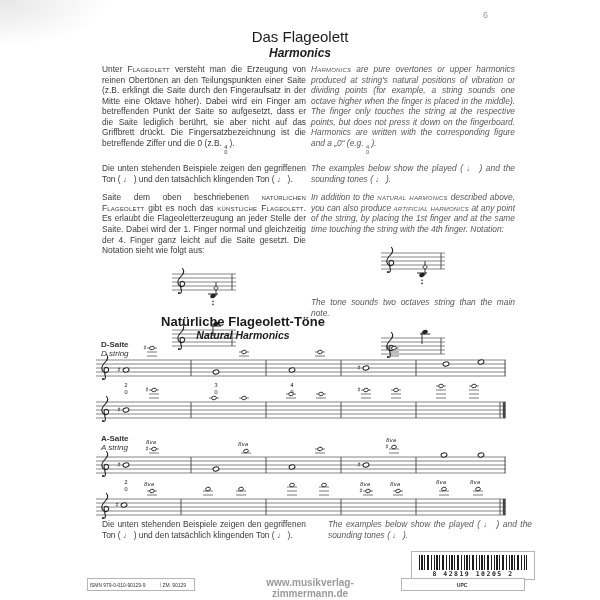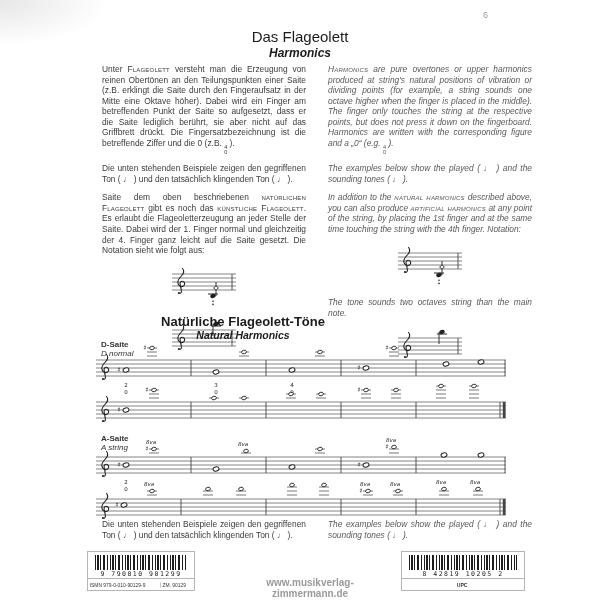--- a/index.html
+++ b/index.html
@@ -4,21 +4,21 @@
 <style>
   html,body{margin:0;padding:0;}
   body{width:600px;height:600px;background:#fff;overflow:hidden;
        font-family:"Liberation Sans", sans-serif;color:#3c3c3c;position:relative;}
   .corner-shade{position:absolute;left:0;top:0;width:110px;height:46px;
        background:radial-gradient(ellipse at 0% 0%, #d9d9d9 0%, rgba(217,217,217,0) 70%);opacity:.65;}
   .page-num{position:absolute;left:483px;top:10px;font-size:9px;color:#9a9a9a;}
   .title-wrap{position:absolute;top:28px;left:0;width:600px;text-align:center;}
   .title-de{font-size:15px;font-weight:normal;color:#1b1b1b;margin:0;}
   .title-en{font-size:12px;font-weight:bold;font-style:italic;color:#1b1b1b;margin:1px 0 0;}
-  .cols{position:absolute;top:64px;left:102px;width:430px;display:flex;gap:22px;}
+  .cols{position:absolute;top:64px;left:102px;width:430px;display:flex;gap:5px;}
   .col{width:204px;font-size:8.4px;line-height:1.26;text-align:justify;}
   .col p{margin:0 0 8px;}
   .col-de{color:#3a3a3a;}
   .col-en{font-style:italic;color:#585858;}
   .sc{font-variant:small-caps;letter-spacing:.2px;}
   .stack{display:inline-flex;flex-direction:column;font-size:5.6px;line-height:5px;
          vertical-align:-3px;text-align:center;font-style:normal;}
   .mini-wrap{text-align:center;margin:0 0 6px;}
   .mini-wrap svg{display:inline-block;}
   .section-head{position:absolute;top:314px;left:0;width:486px;text-align:center;}
@@ -28,21 +28,21 @@
   .st-d1{top:336px;} .st-d2{top:378px;} .st-a1{top:433px;} .st-a2{top:475px;}
   .string-label{position:absolute;left:101px;font-size:8px;line-height:1.15;color:#333;z-index:3;background:transparent;}
   .lab-d{top:340px;} .lab-a{top:434px;}
   .string-label .l1{font-weight:bold;}
   .string-label .l2{font-style:italic;}
   .bottom-cols{position:absolute;top:519px;left:102px;width:430px;display:flex;gap:22px;}
   .bottom-cols .col{margin:0;}
   .footer{position:absolute;top:550px;left:0;width:600px;height:45px;}
   .bc-box{position:absolute;border:0.5px solid #b5b5b5;background:#fff;}
   .bc-left{left:87px;top:1px;width:106px;height:27px;}
-  .bc-right{left:401px;top:1px;width:122px;height:27px;}
+  .bc-right{left:411px;top:1px;width:122px;height:27px;font-weight:bold;}
   .bars{position:absolute;left:7px;right:7px;top:3px;bottom:8px;
     background:repeating-linear-gradient(90deg,#1c1c1c 0 1px,#fff 1px 2px,#1c1c1c 2px 4px,#fff 4px 5px,#1c1c1c 5px 6px,#fff 6px 8px,#1c1c1c 8px 10px,#fff 10px 12px,#1c1c1c 12px 13px,#fff 13px 15px);}
   .bc-digits{position:absolute;left:0;right:0;bottom:1px;text-align:center;background:#fff;
     font-size:6.5px;letter-spacing:1.5px;color:#222;font-family:"DejaVu Sans Mono",monospace;}
   .bc-sub{position:absolute;display:flex;border:0.5px solid #b5b5b5;background:#fff;
     font-size:6px;color:#333;align-items:center;}
   .sub-left{left:87px;top:28px;width:106px;height:11px;}
   .sub-right{left:401px;top:28px;width:122px;height:11px;justify-content:center;}
   .sub-cell{padding:0 2px;white-space:nowrap;transform:scale(.82);transform-origin:left center;}
   .sub-cell.zm{border-left:0.5px solid #b5b5b5;}
@@ -146,21 +146,21 @@
   </div>
 </div>
 
 <div class="section-head">
   <p class="section-de">Natürliche Flageolett-Töne</p>
   <p class="section-en">Natural Harmonics</p>
 </div>
 
 <div class="string-label lab-d">
   <div class="l1">D-Saite</div>
-  <div class="l2">D normal</div>
+  <div class="l2">D string</div>
 </div>
 <div class="staff-box st-d1"><svg width="410" height="60" viewBox="0 0 410 60">
       <line x1="0" y1="24" x2="410" y2="24" stroke="#666" stroke-width="0.8"></line>
       <line x1="0" y1="28" x2="410" y2="28" stroke="#666" stroke-width="0.8"></line>
       <line x1="0" y1="32" x2="410" y2="32" stroke="#666" stroke-width="0.8"></line>
       <line x1="0" y1="36" x2="410" y2="36" stroke="#666" stroke-width="0.8"></line>
       <line x1="0" y1="40" x2="410" y2="40" stroke="#666" stroke-width="0.8"></line>
       <path d="M10.2,18 C12,20 12,23 9.8,25.5 L8,27.5 C5.8,30 5.4,32.5 6.4,34.5 C7.5,36.7 10.4,37.3 11.9,35.7 C13.4,34 12.6,31.6 10.6,31.3 C9,31 7.8,32.3 8.1,34 L9.4,40.8 C9.7,42.6 8.4,43.6 6.9,43" fill="none" stroke="#222" stroke-width="1.1"></path>
       <circle cx="6.9" cy="43" r="1" fill="#222"></circle>
       <text x="23" y="36.4" font-size="7" fill="#222" font-family="DejaVu Sans, sans-serif" text-anchor="middle">♯</text>
@@ -347,24 +347,20 @@
       <line x1="404" y1="24" x2="404" y2="40" stroke="#444" stroke-width="0.9"></line>
       <rect x="406.8" y="24" width="2.8" height="16" fill="#444"></rect>
     </svg></div>
 
 <div class="bottom-cols">
   <div class="col col-de">Die unten stehenden Beispiele zeigen den gegriffenen Ton ( ♩ ) und den tatsächlich klingenden Ton ( ♩ ).</div>
   <div class="col col-en">The examples below show the played ( ♩ ) and the sounding tones ( ♩ ).</div>
 </div>
 
 <div class="footer">
-  <div class="bc-box bc-left">
-    <div class="bars"></div>
-    <div class="bc-digits">9 790010 901299</div>
-  </div>
   <div class="bc-sub sub-left">
     <span class="sub-cell">ISMN 979-0-010-90129-9</span>
     <span class="sub-cell zm">ZM. 90129</span>
   </div>
   <div class="website">www.musikverlag-zimmermann.de</div>
   <div class="bc-box bc-right">
     <div class="bars"></div>
     <div class="bc-digits">8 42819 10205 2</div>
   </div>
   <div class="bc-sub sub-right">

